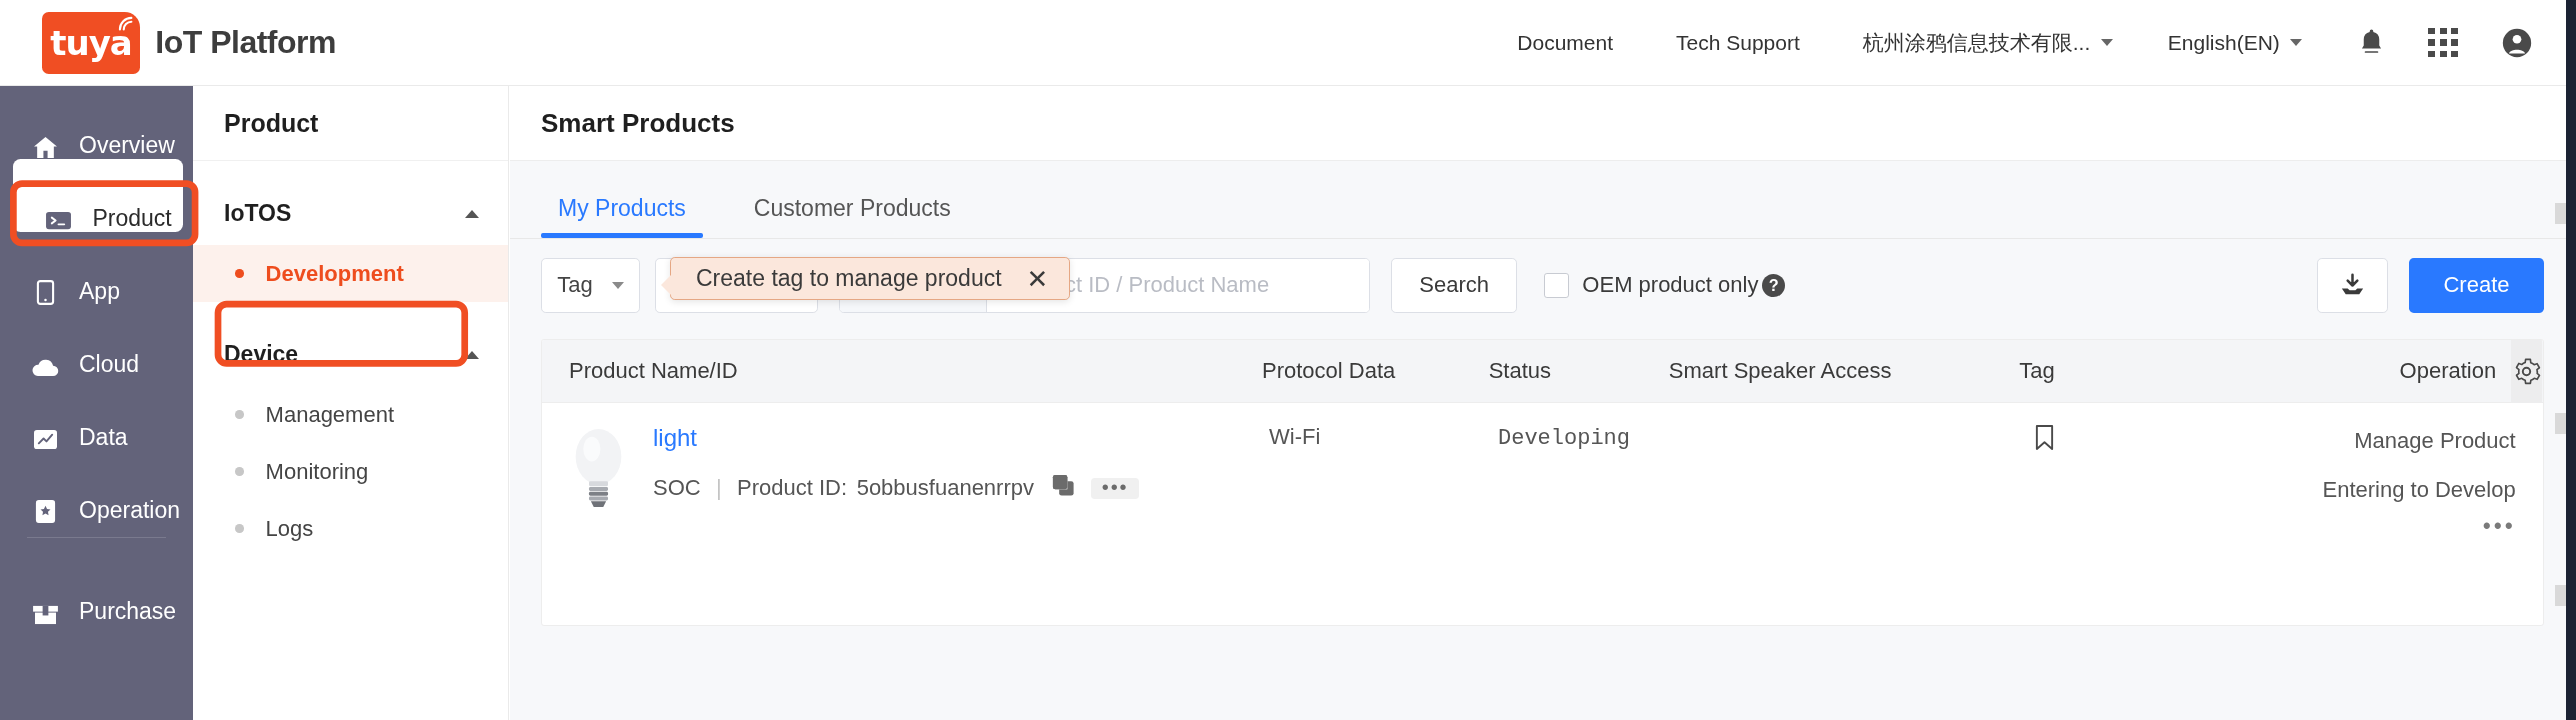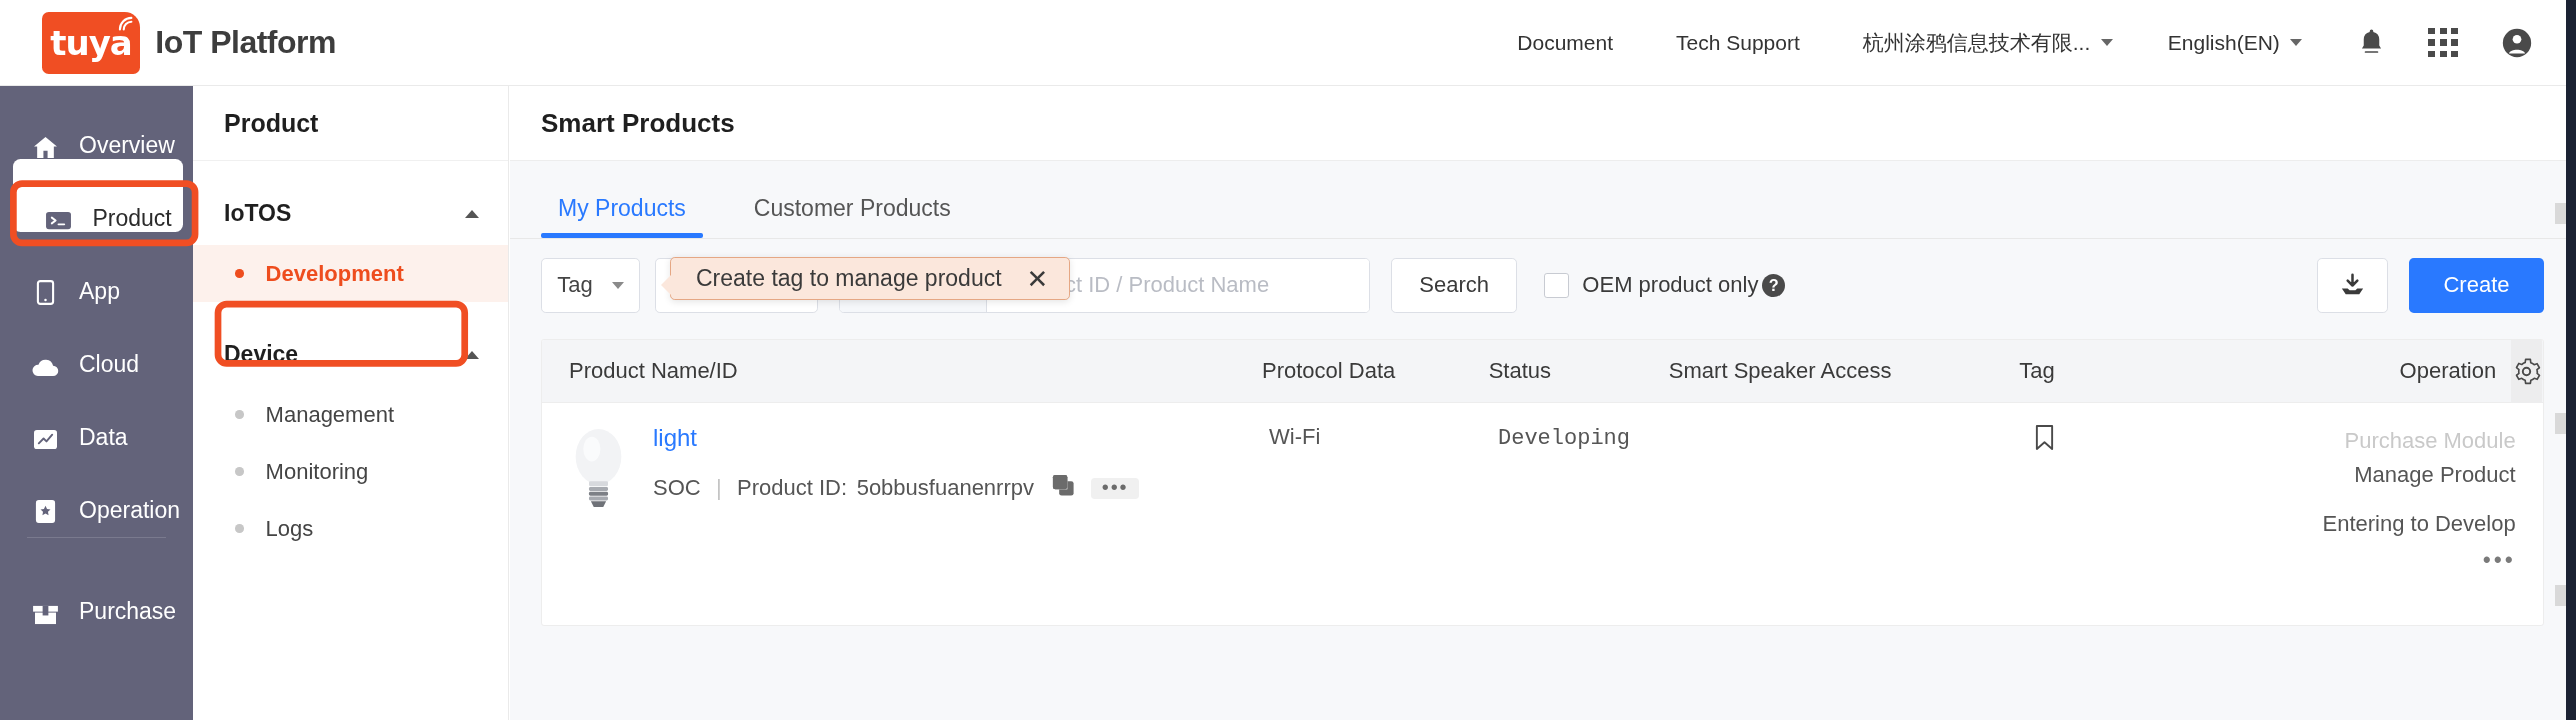--- a/index.html
+++ b/index.html
@@ -587,21 +587,20 @@
 
       <div class="c-tag">
         <span class="tag-ico">
           <svg width="21" height="27" viewBox="0 0 22 28">
             <path d="M3 2h16v24l-8-7-8 7z" fill="none" stroke="#4a4a4a" stroke-width="2" stroke-linejoin="round"></path>
           </svg>
         </span>
       </div>
 
       <div class="c-oper">
-        <div class="op-line op-dim">Purchase Module</div>
         <div class="op-line">Manage Product</div>
         <div style="height:15.3px"></div>
         <div class="op-line">Entering to Develop</div>
         <div class="op-dots">•••</div>
       </div>
 
       <div class="c-gear" style="background:#fff"></div>
     </div>
   </div>
 </div>

